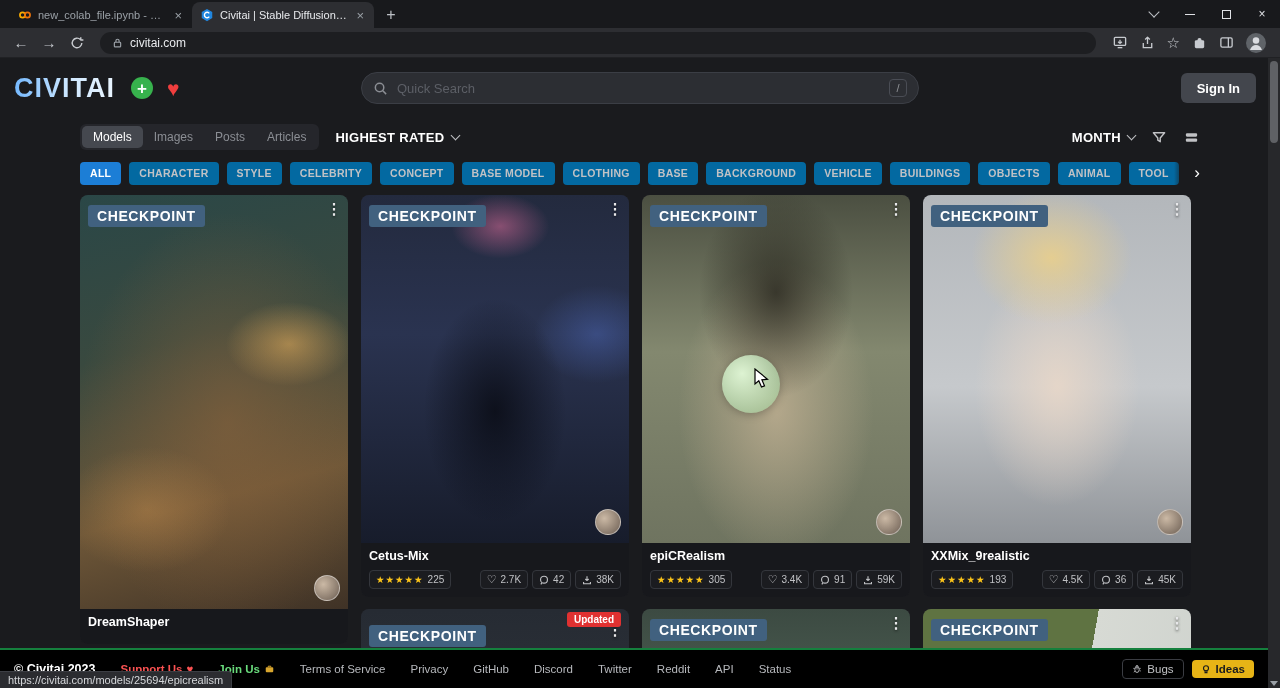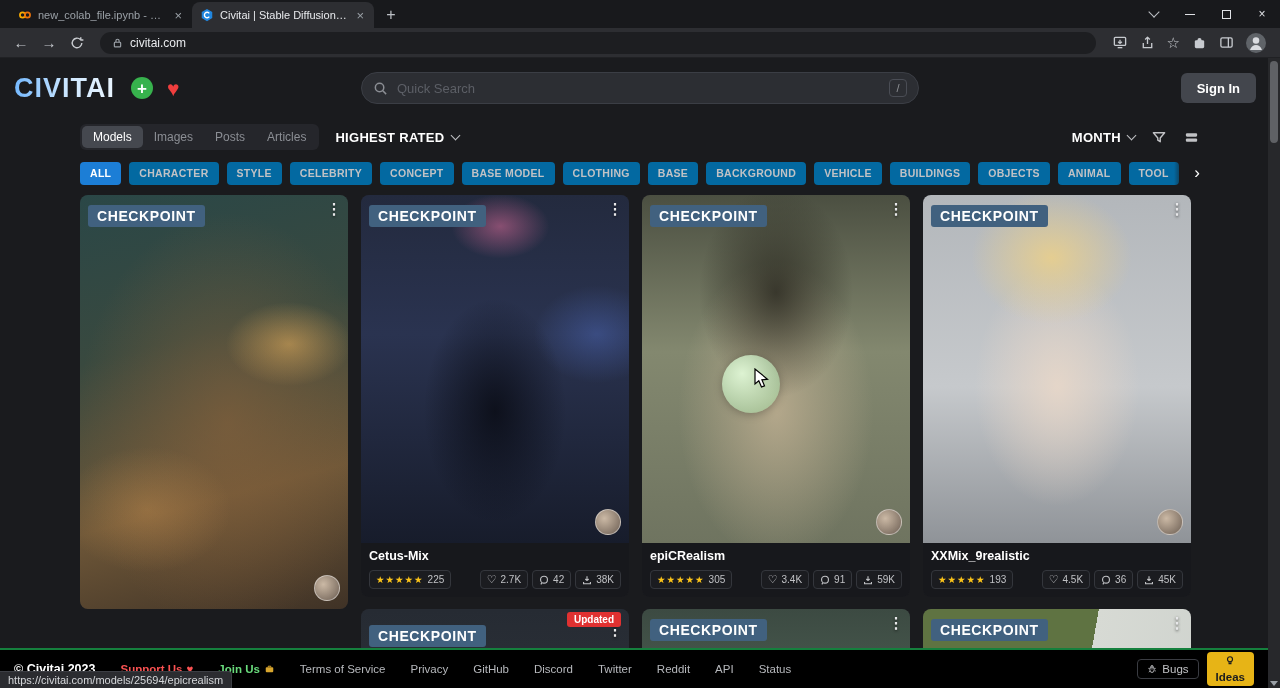--- a/index.html
+++ b/index.html
@@ -131,21 +131,21 @@
   .footer { position:absolute; left:0; right:12px; bottom:0; height:40px; background:#000000;
     border-top:2px solid #15803d; display:flex; align-items:center; gap:25px; padding:0 14px; z-index:5; }
   .f-copy { color:#fff; font-size:12.5px; font-weight:700; }
   .f-support { color:#fa5252; font-size:11.5px; font-weight:600; display:flex; gap:4px; align-items:flex-start; }
   .f-join { color:#69db7c; font-size:11.5px; font-weight:600; display:flex; gap:4px; align-items:center; }
   .f-link { color:#b6b8bc; font-size:11.5px; }
   .f-right { margin-left:auto; display:flex; gap:8px; align-items:center; }
   .f-bugs { display:flex; gap:5px; align-items:center; color:#c1c2c5; font-size:11.5px;
     border:1px solid #3a3c42; border-radius:4px; padding:3px 9px; }
   .f-ideas { display:flex; gap:5px; align-items:center; background:#e7b416; color:#1a1b1e;
-    font-size:11.5px; font-weight:700; border-radius:4px; padding:3px 9px;flex-direction:column; }
+    font-size:11.5px; font-weight:700; border-radius:4px; padding:3px 9px; }
 
   .statusbar { position:absolute; left:0; bottom:0; background:#2b2c30; border:1px solid #3c3e44;
     border-left:none; border-bottom:none; border-top-right-radius:4px; color:#d5d7da; font-size:11px;
     padding:2px 8px; z-index:10; }
 
   .scrollbar { position:absolute; top:58px; right:0; bottom:0; width:12px; background:#27282b; z-index:8; }
   .thumb { position:absolute; top:3px; left:2px; right:2px; height:82px; background:#5f6165; border-radius:5px; }
   .scroll-arrow { position:absolute; bottom:2px; left:0; right:0; display:flex; justify-content:center; }
   .tri-down { width:0; height:0; border-left:4px solid transparent; border-right:4px solid transparent;
     border-top:5px solid #9aa0a6; }
@@ -316,20 +316,23 @@
     </div>
 
     <div class="cards">
 
       <div class="col">
         <div class="card">
           <div class="cimg g-dream">
             <span class="badge-type">CHECKPOINT</span>
             <span class="kebab">⋮</span>
             <span class="creator"></span>
+          </div>
+          <div class="cinfo">
+            <div class="ctitle">DreamShaper</div>
           </div>
         </div>
       </div>
 
       <div class="col">
         <div class="card">
           <div class="cimg g-cetus">
             <span class="badge-type">CHECKPOINT</span>
             <span class="kebab">⋮</span>
             <span class="creator"></span>

